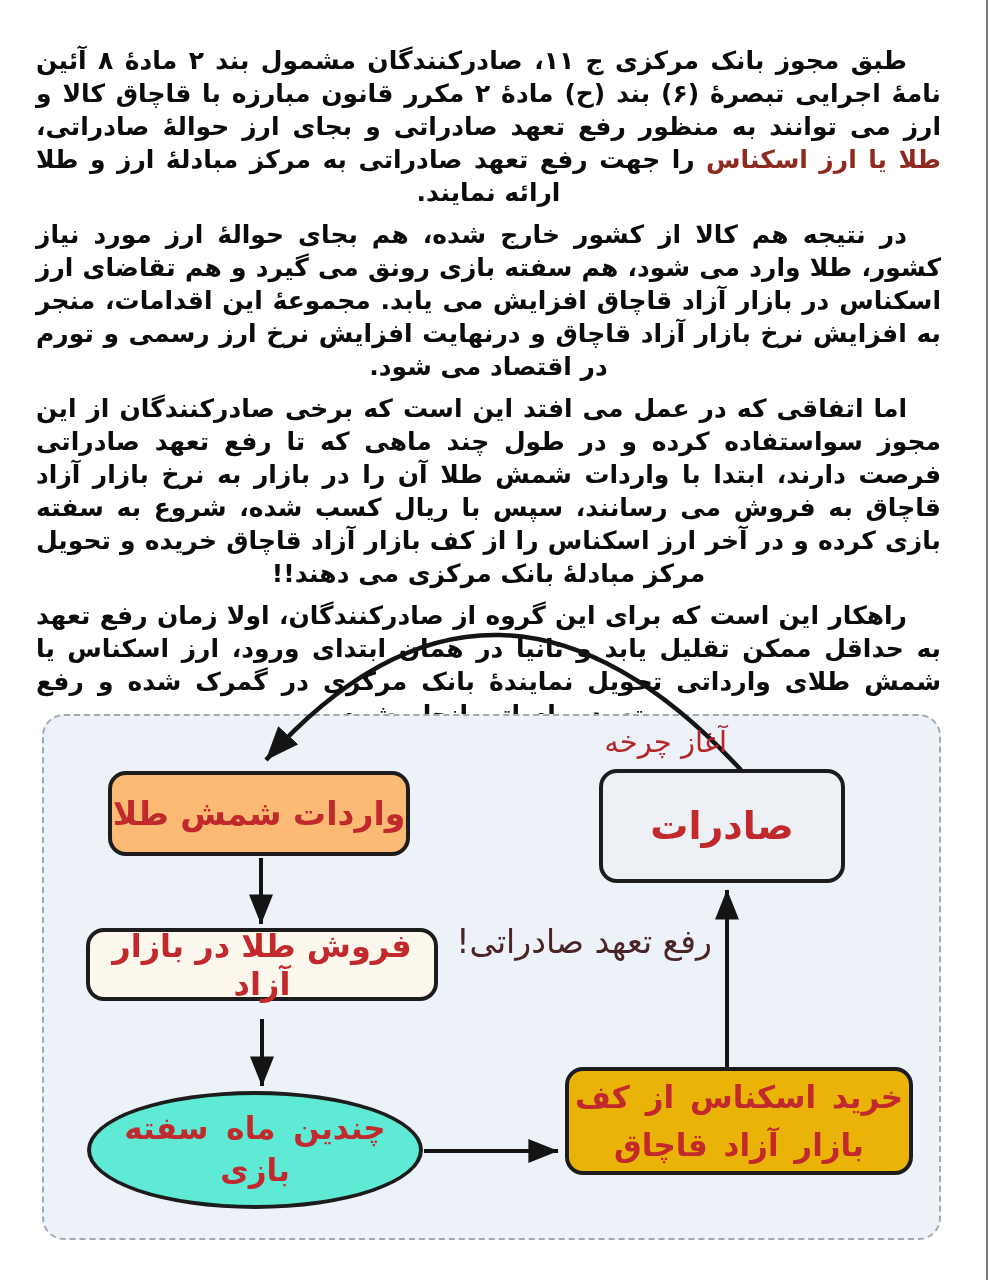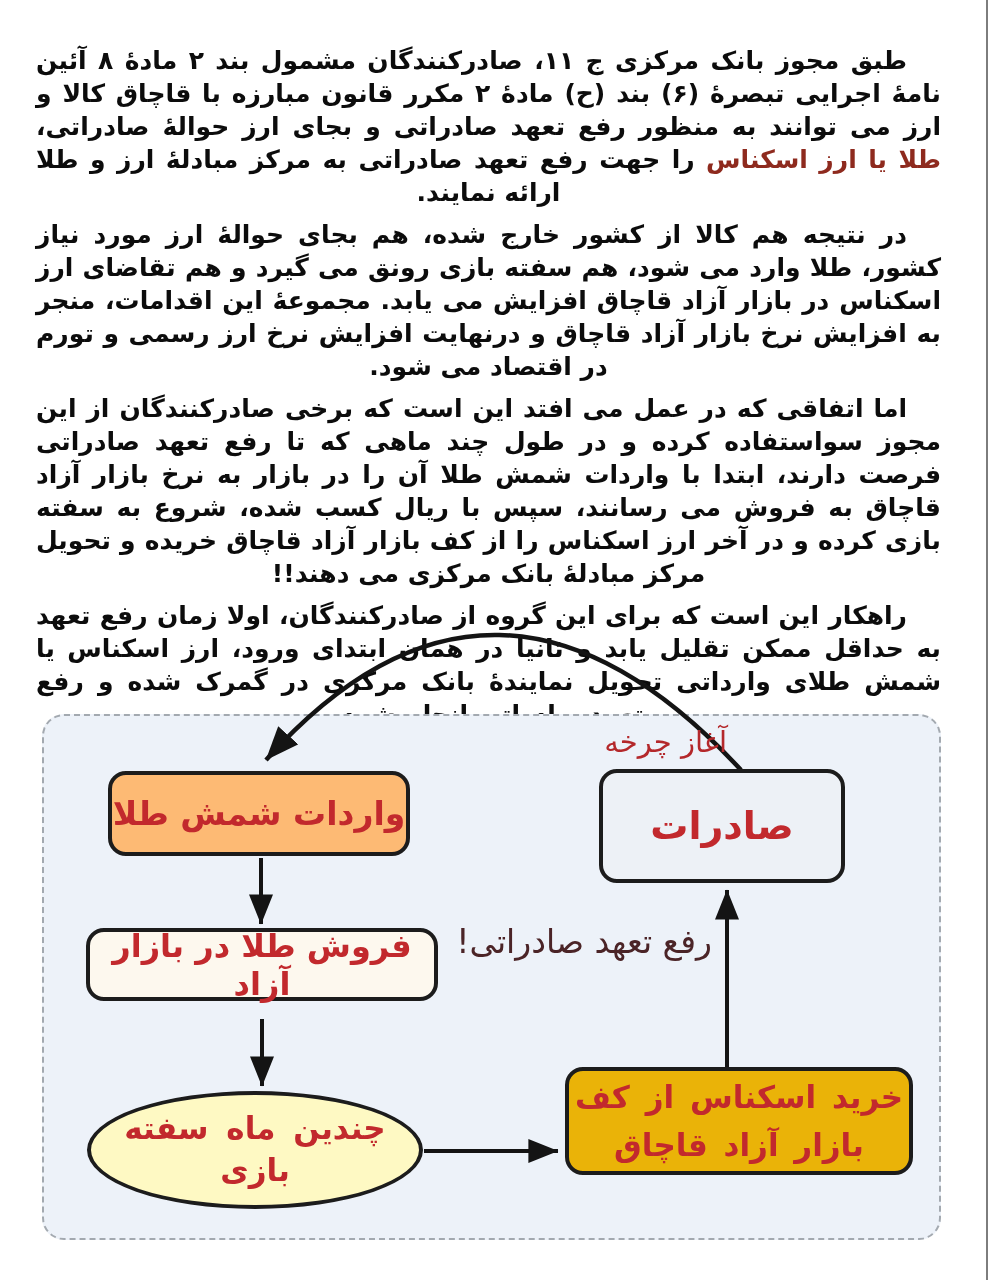--- a/index.html
+++ b/index.html
@@ -33,21 +33,21 @@
   }
   .node{
     position:absolute;display:flex;align-items:center;justify-content:center;
     border:4px solid #1c1c1c;border-radius:18px;
     color:#c2292d;font-weight:bold;text-align:center;direction:rtl;
     box-sizing:border-box;
   }
   #n-exports {left:599px;top:769px;width:246px;height:114px;background:#edf1f6;font-size:38px;}
   #n-imports {left:108px;top:771px;width:302px;height:85px; background:#fdba74;font-size:33px;}
   #n-sale    {left:86px; top:928px;width:352px;height:73px; background:#fdf8ee;font-size:32px;}
-  #n-spec    {left:87px; top:1091px;width:336px;height:118px;background:#fef9c3;
+  #n-spec    {left:87px; top:1091px;width:336px;height:118px;background:#5eead4;
               border-radius:50%;font-size:31px;white-space:pre-line;line-height:1.35;word-spacing:7px;}
   #n-buy     {left:565px;top:1067px;width:348px;height:108px;background:#eab308;
               font-size:31px;white-space:pre-line;line-height:1.55;word-spacing:5px;}
   .lbl-start{
     position:absolute;left:575px;top:725px;width:152px;
     color:#b4282b;font-size:29px;font-weight:normal;direction:rtl;
   }
   .lbl-oblig{
     position:absolute;left:448px;top:907px;width:272px;text-align:center;
     color:#4b2427;font-size:33px;font-weight:normal;direction:rtl;margin-top:15px;

